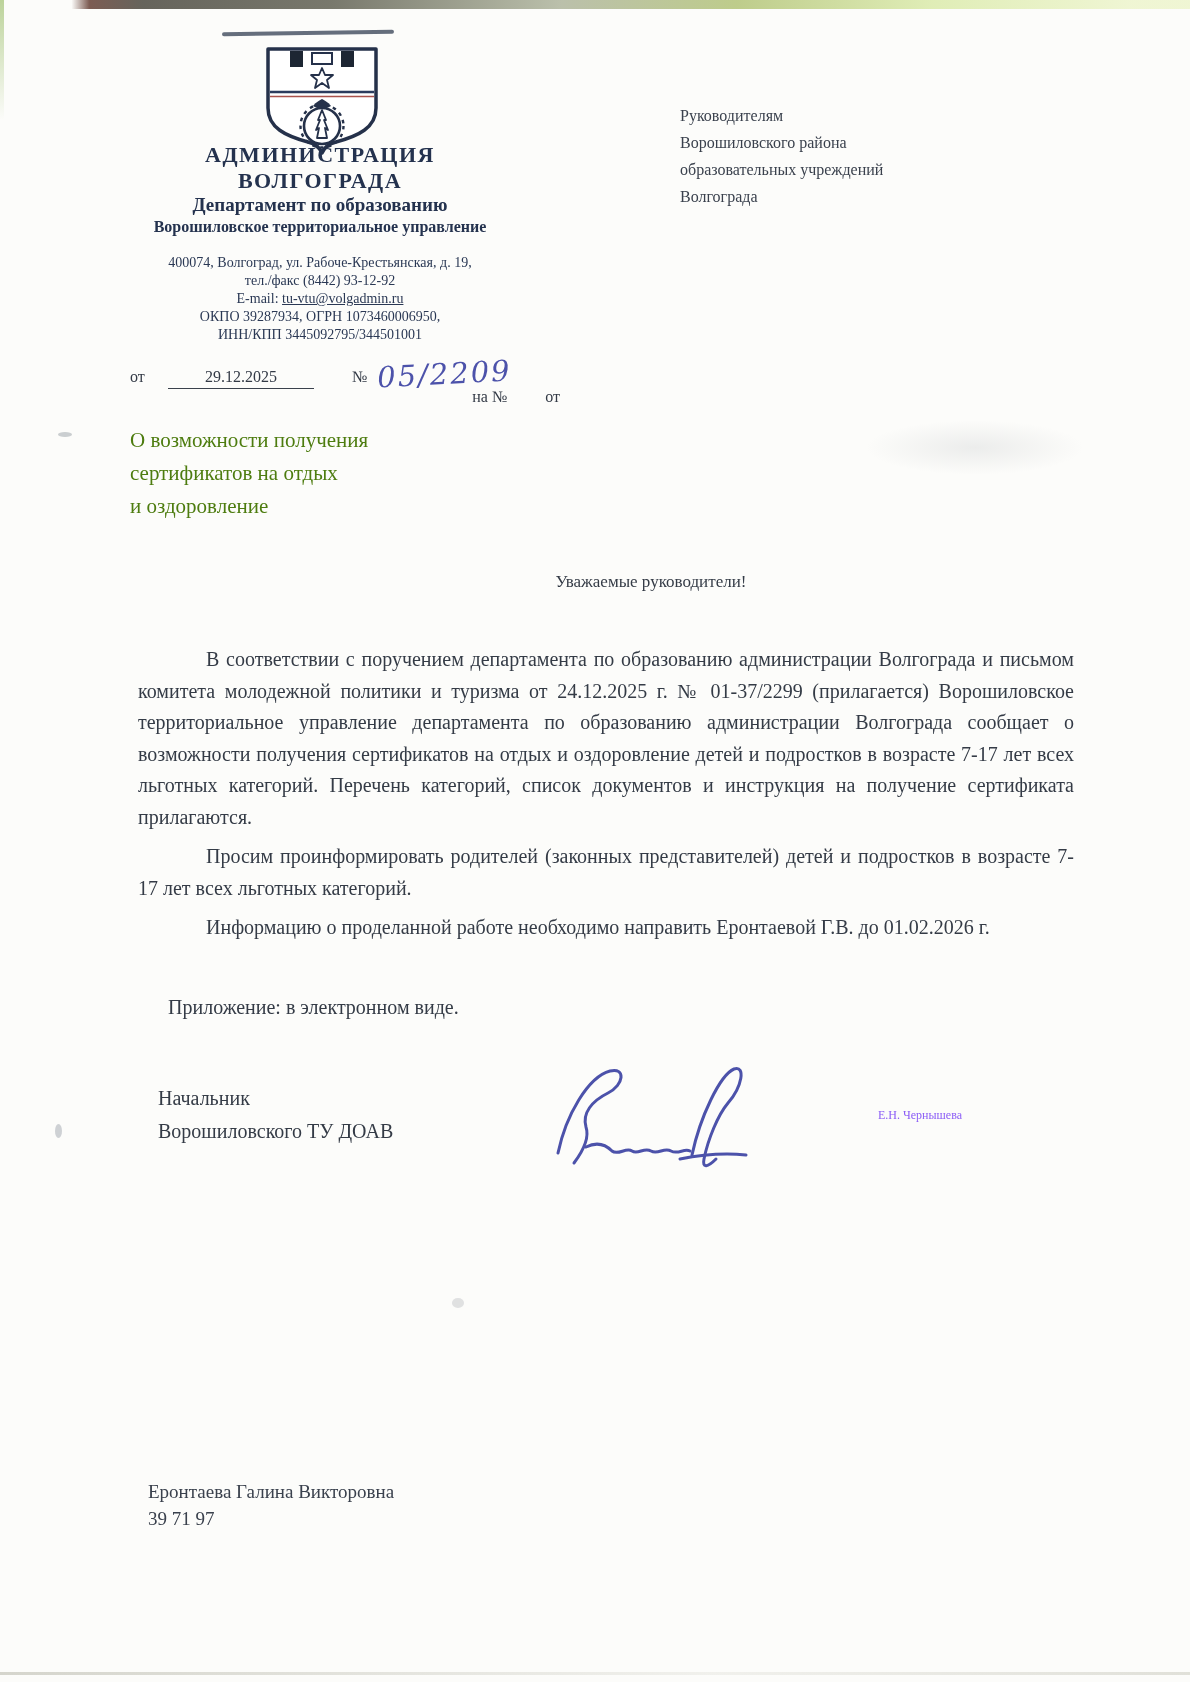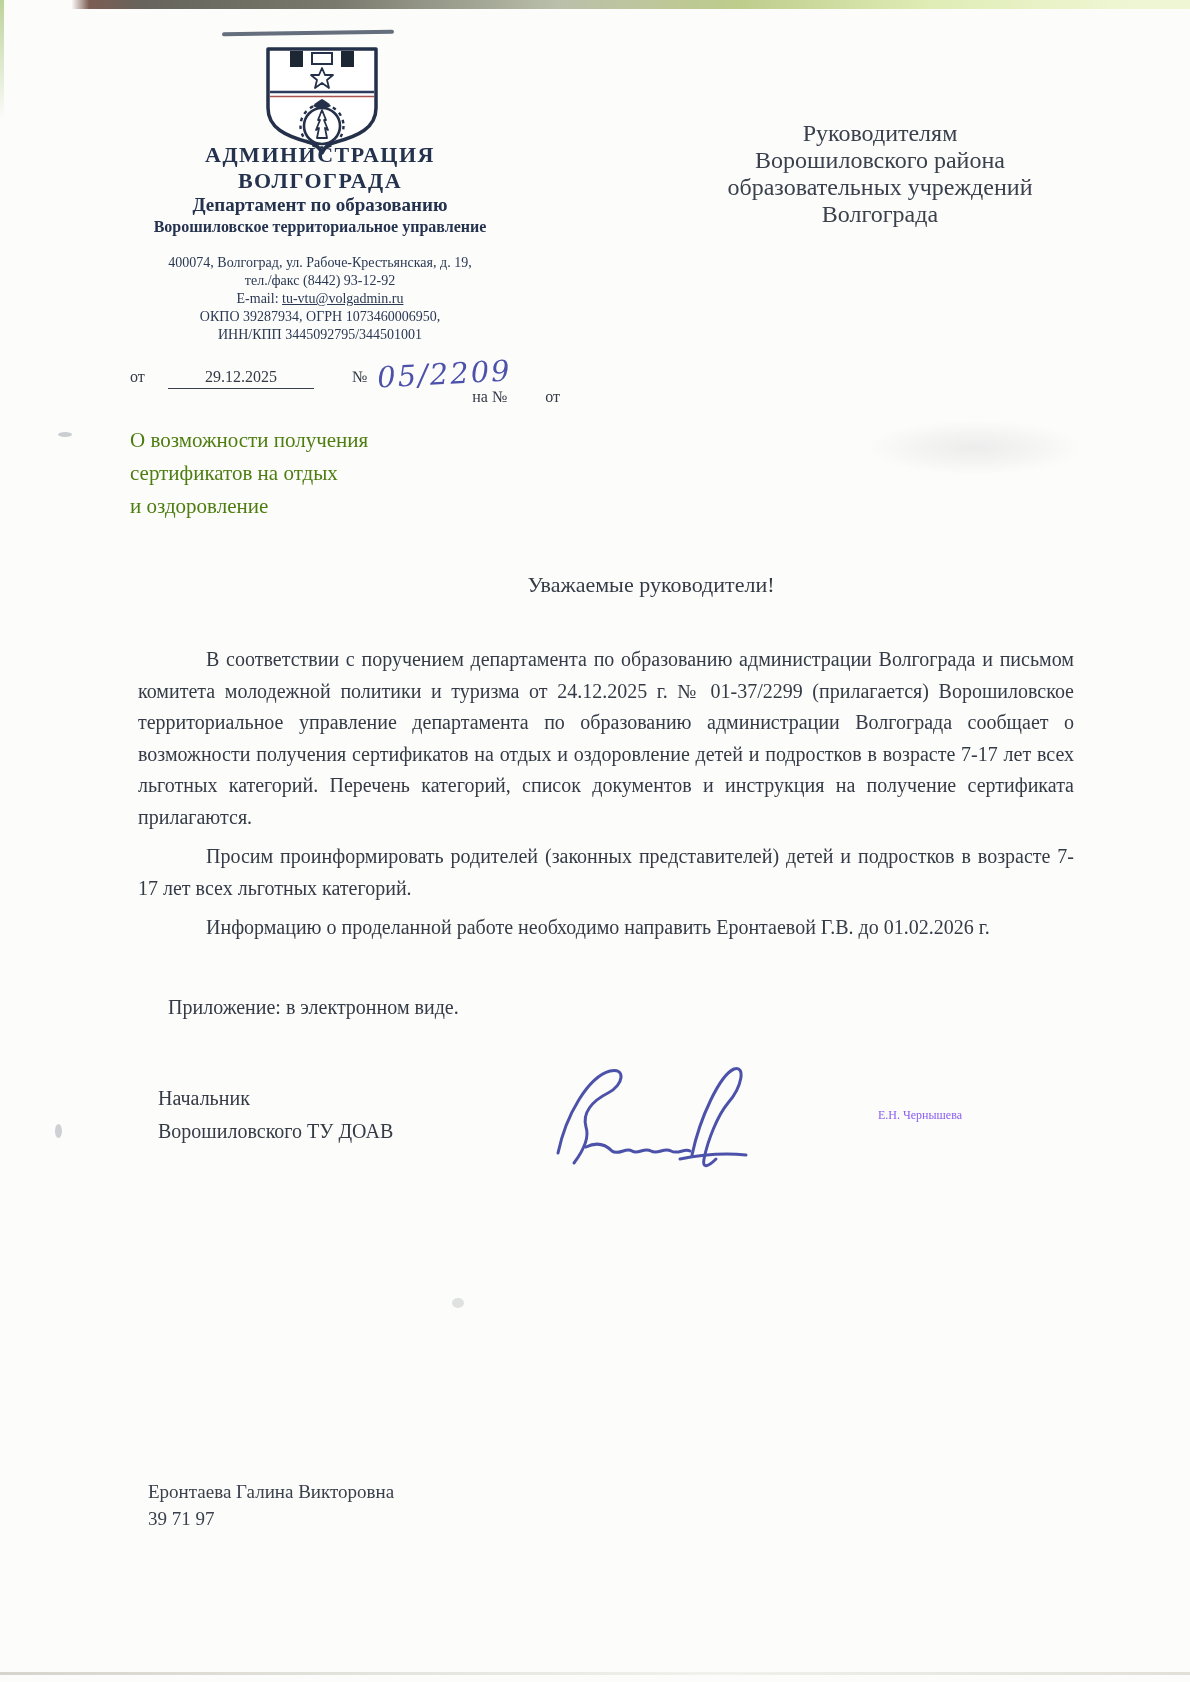--- a/index.html
+++ b/index.html
@@ -75,28 +75,28 @@
     display: inline-block; margin-left: 6px;
     font-family: "DejaVu Serif", serif; font-style: italic;
     font-size: 29px; color: #4c52aa;
     transform: rotate(-3deg) translateY(2px); letter-spacing: 2px;
   }
   .ref-row2 { position: absolute; left: 130px; top: 388px; width: 430px;
     font-size: 16px; color: #333a46; text-align: right; }
   .ref-reply-label { display: inline-block; width: 180px; }
   .ref-reply-from { display: inline-block; margin-left: 34px; }
   
-  .addressee { position: absolute; left: 680px; top: 120px; width: 400px;
-    font-size: 24px; line-height: 27px; color: #3a414d; text-align: center; }
+  .addressee { position: absolute; left: 680px; top: 102px; width: 400px;
+    font-size: 16px; line-height: 27px; color: #3a414d; }
   
   .subject { position: absolute; left: 130px; top: 424px; width: 420px;
     font-size: 21px; line-height: 33px; color: #4d7c0f; }
   
   .salutation { position: absolute; left: 130px; top: 572px; width: 952px;
-    text-align: center; font-size: 22px; color: #343b46; padding-left: 90px;
+    text-align: center; font-size: 17px; color: #343b46; padding-left: 90px;
     box-sizing: border-box; }
   .body-text { position: absolute; left: 130px; top: 636px; width: 952px;
     font-size: 20px; line-height: 31.5px; color: #343b46;
     text-align: justify; }
   .body-text p { margin: 8px; text-indent: 68px; }
   .attachment { position: absolute; left: 130px; top: 996px; width: 600px;
     font-size: 20px; color: #343b46; margin-left: 38px; }
   
   .sig-position { position: absolute; left: 130px; top: 1082px; width: 380px;
     font-size: 20px; line-height: 33px; color: #343b46; margin-left: 28px; }

